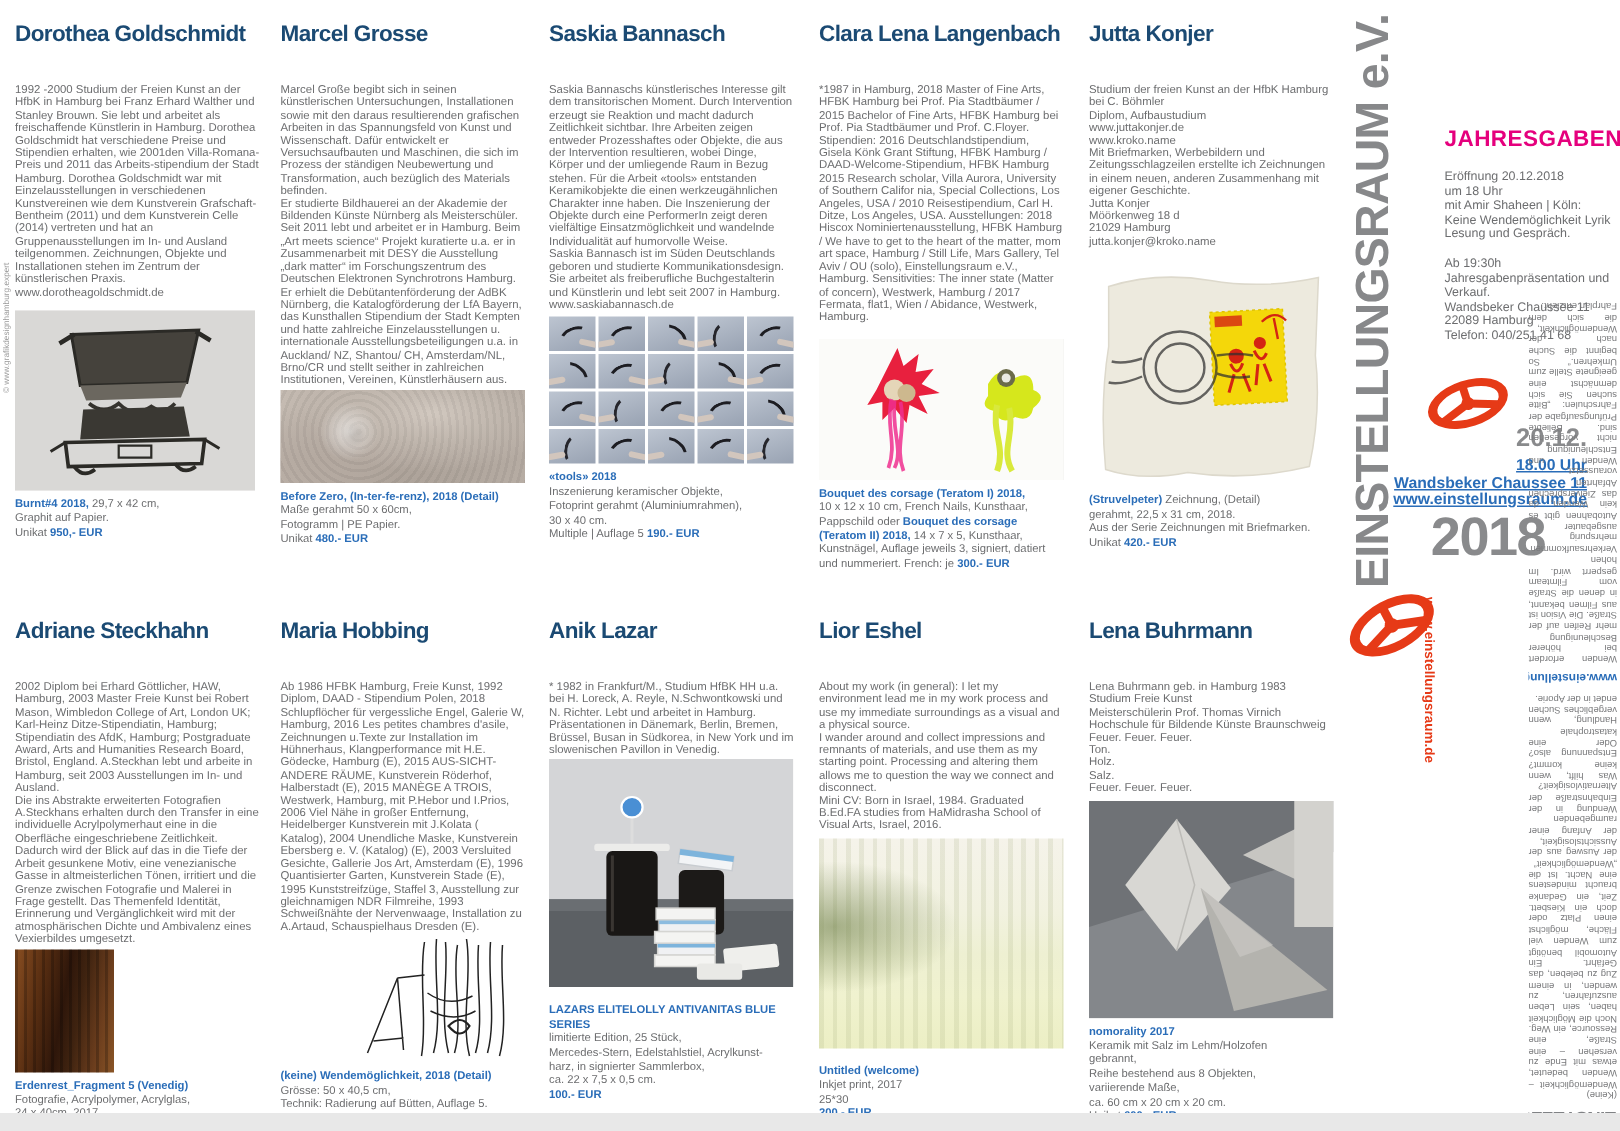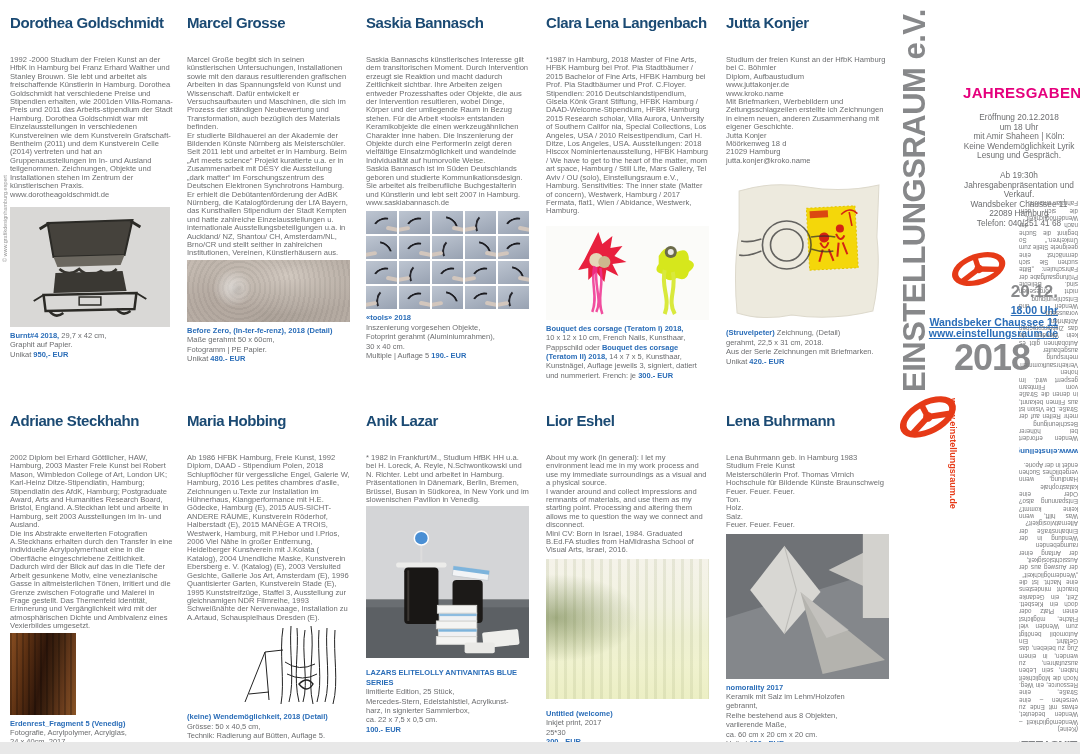--- a/index.html
+++ b/index.html
@@ -51,21 +51,21 @@
       repeating-linear-gradient(90deg, rgba(150,160,110,.16) 0 3px, transparent 3px 9px),
       linear-gradient(to bottom,#f5f3ea 0%,#f2f2e0 35%,#eef0d2 55%,#f0f2cf 75%,#ecefc4 100%);}
   .img-a10{width:163px;height:145px;margin-top:4px;}
   .cap-gap{margin-top:10px;}
   
   .vtitle{position:absolute;left:897px;top:392px;width:382px;transform-origin:0 0;
     transform:rotate(-90deg);font-weight:bold;font-size:31px;letter-spacing:-0.5px;
     color:#87888a;white-space:nowrap;}
   .info{position:absolute;left:963px;top:84px;width:112px;}
   .jg{font-size:15px;font-weight:bold;color:#e5007d;letter-spacing:.3px;margin:0 0 12px;}
-  .evt{font-size:8.3px;line-height:9.6px;white-space:pre-line;color:#6c6d6f;margin:0 0 10px;text-align:center;}
+  .evt{font-size:8.3px;line-height:9.6px;white-space:pre-line;color:#6c6d6f;margin:0 0 10px;}
   .logo{position:absolute;width:58px;height:36px;transform:rotate(-18deg);}
   .logo1{left:950px;top:252px;}
   .logo2{left:897px;top:398px;width:64px;height:42px;transform:rotate(-28deg);}
   .dateblock{position:absolute;left:896px;top:279px;width:162px;text-align:right;}
   .bigdate{font-size:17px;font-weight:bold;color:#898a8c;line-height:26px;}
   .blueline{font-size:10.5px;line-height:11.5px;font-weight:bold;color:#2a6db8;text-decoration:underline;}
   .bigyear{font-size:36px;font-weight:bold;color:#898a8c;line-height:36px;margin-right:28px;letter-spacing:-1px;}
   .red-url{position:absolute;left:958px;top:398px;transform-origin:0 0;transform:rotate(90deg);
     font-size:9px;font-weight:bold;color:#e63a17;white-space:nowrap;}
   
@@ -144,21 +144,21 @@
         <div class="bn-cell"></div>
         <div class="bn-cell"></div>
       <div class="bn-cell"></div>
         <div class="bn-cell"></div>
         <div class="bn-cell"></div>
         <div class="bn-cell"></div>
         <div class="bn-cell"></div>
     </div>
     <div class="cap">
         <div><span class="cb">«tools» 2018</span></div>
-        <div><span>Inszenierung vorgesehen Objekte,</span></div>
+        <div><span>Inszenierung keramischer Objekte,</span></div>
         <div><span>Fotoprint gerahmt (Aluminiumrahmen),</span></div>
         <div><span>30 x 40 cm.</span></div>
         <div><span>Multiple | Auflage 5  </span><span class="cb">190.- EUR</span></div>
       </div>
   </section>
 
   <section class="col r1 c4">
     <h2>Clara Lena Langenbach</h2>
     <p class="bio">*1987 in Hamburg, 2018 Master of Fine Arts, HFBK Hamburg bei Prof. Pia Stadtbäumer / 2015 Bachelor of Fine Arts, HFBK Hamburg bei Prof. Pia Stadtbäumer und Prof. C.Floyer. Stipendien: 2016 Deutschlandstipendium, Gisela Könk Grant Stiftung, HFBK Hamburg / DAAD-Welcome-Stipendium, HFBK Hamburg 2015 Research scholar, Villa Aurora, University of Southern Califor nia, Special Collections, Los Angeles, USA / 2010 Reisestipendium, Carl H. Ditze, Los Angeles, USA. Ausstellungen: 2018 Hiscox Nominiertenausstellung, HFBK Hamburg / We have to get to the heart of the matter, mom art space, Hamburg / Still Life, Mars Gallery, Tel Aviv / OU (solo), Einstellungsraum e.V., Hamburg. Sensitivities: The inner state (Matter of concern), Westwerk, Hamburg / 2017 Fermata, flat1, Wien / Abidance, Westwerk, Hamburg.</p>
     <div class="art img-a4">

